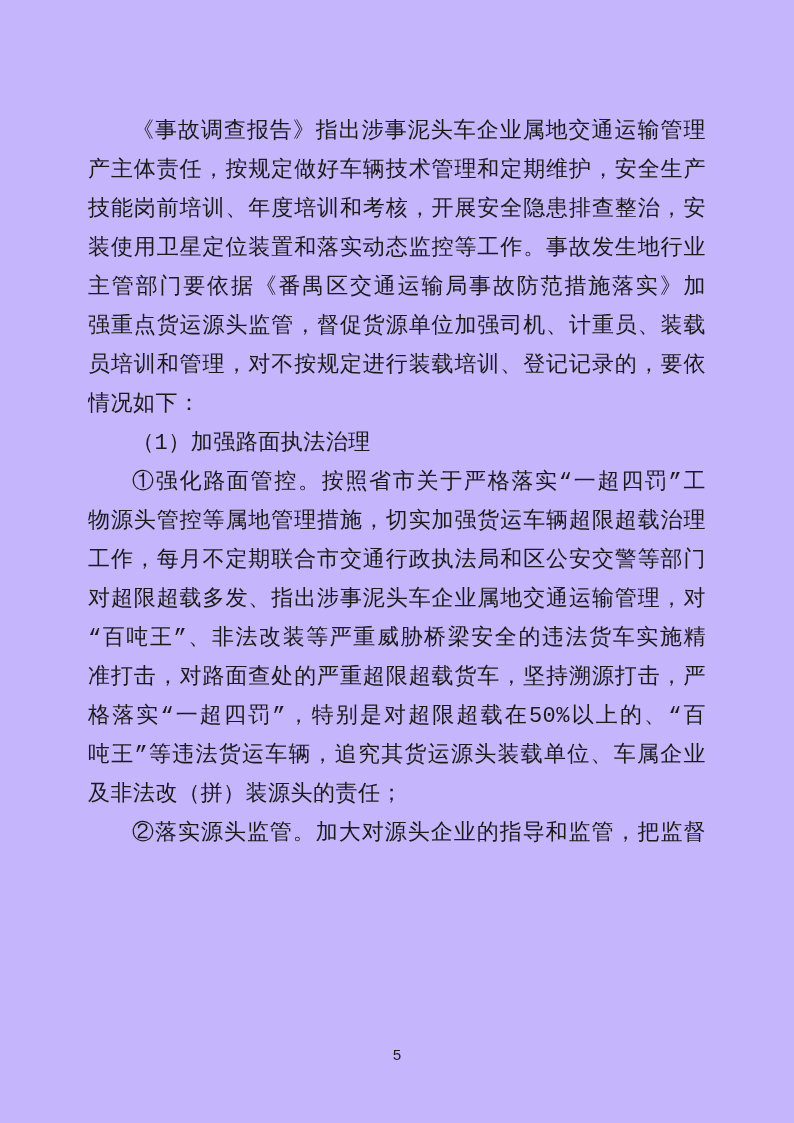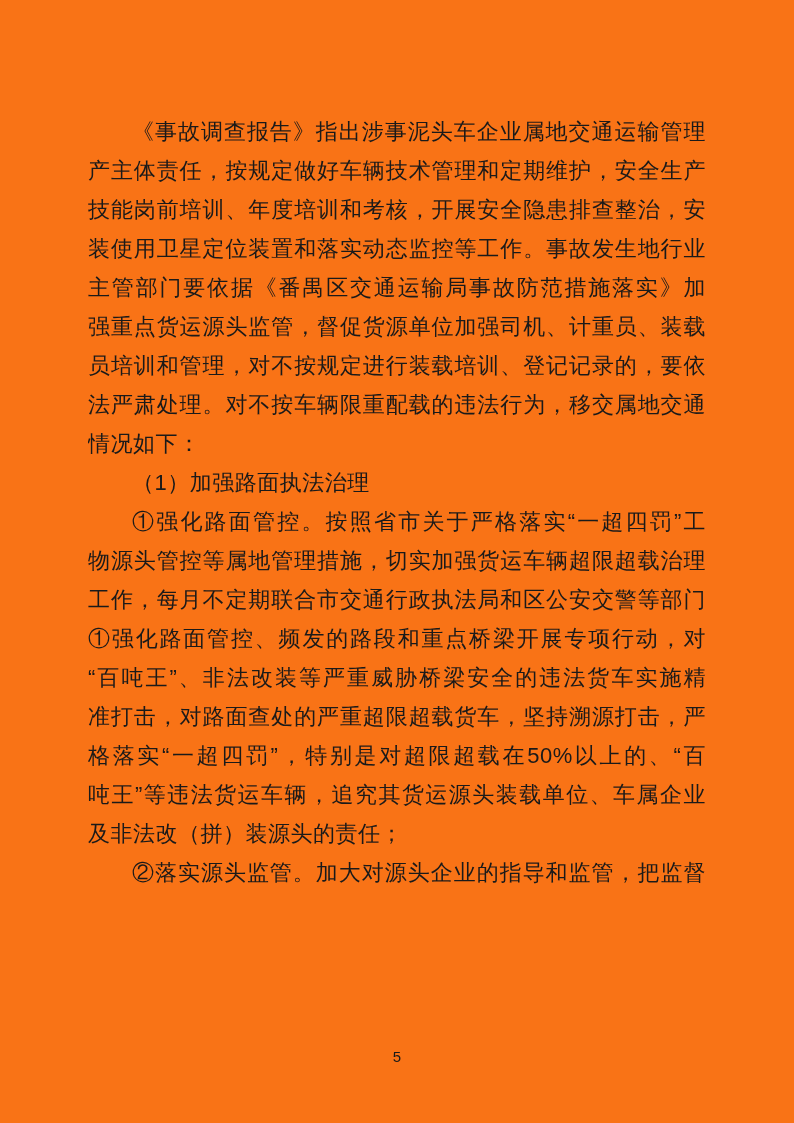--- a/index.html
+++ b/index.html
@@ -5,22 +5,22 @@
   html, body {
     margin: 0;
     padding: 0;
     background: #ffffff;
   }
   .page {
     position: relative;
     width: 794px;
     height: 1123px;
     margin: 0 auto;
-    background: #f97316;
-    font-family: Liberation Sans, sans-serif;
+    background: #c4b5fd;
+    font-family: Liberation Mono, monospace;
     color: #1a1a1a;
     overflow: hidden;
   }
   .content {
     position: absolute;
     left: 88px;
     top: 112px;
     width: 618px;
   }
   .para {
@@ -62,36 +62,35 @@
   <div class="content">
 
     <div class="para">
       <div class="line i j">《事故调查报告》指出涉事泥头车企业属地交通运输管理</div>
       <div class="line j">产主体责任，按规定做好车辆技术管理和定期维护，安全生产</div>
       <div class="line j">技能岗前培训、年度培训和考核，开展安全隐患排查整治，安</div>
       <div class="line j">装使用卫星定位装置和落实动态监控等工作。事故发生地行业</div>
       <div class="line j">主管部门要依据《番禺区交通运输局事故防范措施落实》加</div>
       <div class="line j">强重点货运源头监管，督促货源单位加强司机、计重员、装载</div>
       <div class="line j">员培训和管理，对不按规定进行装载培训、登记记录的，要依</div>
-      <div class="line j">法严肃处理。对不按车辆限重配载的违法行为，移交属地交通</div>
     </div>
 
     <div class="para">
       <div class="line">情况如下：</div>
     </div>
 
     <div class="para">
       <div class="line i">（1）加强路面执法治理</div>
     </div>
 
     <div class="para">
       <div class="line i j">①强化路面管控。按照省市关于严格落实“一超四罚”工</div>
       <div class="line j">物源头管控等属地管理措施，切实加强货运车辆超限超载治理</div>
       <div class="line j">工作，每月不定期联合市交通行政执法局和区公安交警等部门</div>
-      <div class="line j">①强化路面管控、频发的路段和重点桥梁开展专项行动，对</div>
+      <div class="line j">对超限超载多发、指出涉事泥头车企业属地交通运输管理，对</div>
       <div class="line j">“百吨王”、非法改装等严重威胁桥梁安全的违法货车实施精</div>
       <div class="line j">准打击，对路面查处的严重超限超载货车，坚持溯源打击，严</div>
       <div class="line j">格落实“一超四罚”，特别是对超限超载在50%以上的、“百</div>
       <div class="line j">吨王”等违法货运车辆，追究其货运源头装载单位、车属企业</div>
       <div class="line">及非法改（拼）装源头的责任；</div>
     </div>
 
     <div class="para">
       <div class="line i j">②落实源头监管。加大对源头企业的指导和监管，把监督</div>
     </div>

